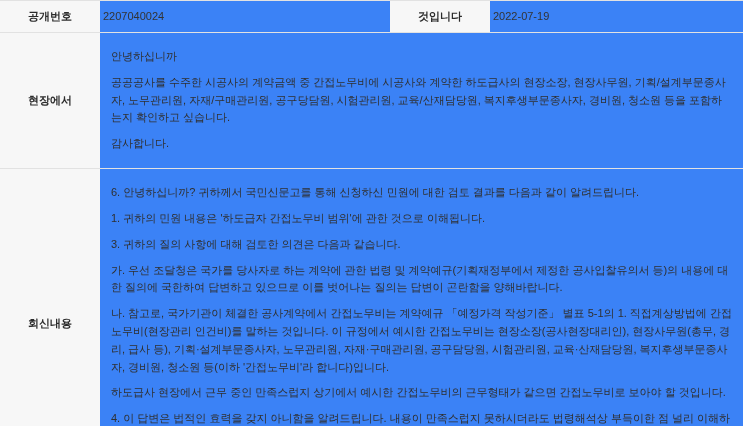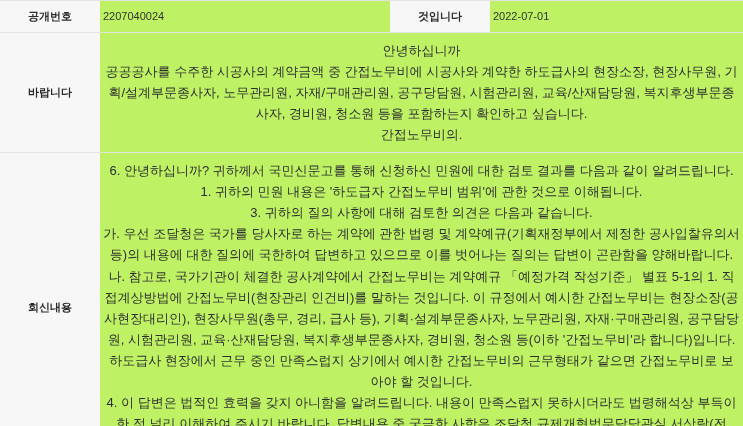--- a/index.html
+++ b/index.html
@@ -34,67 +34,66 @@
   }
   .lbl {
     background: #f7f7f7;
     text-align: center;
     font-weight: bold;
     color: #2b2b2b;
     font-size: 11.5px;
     width: 100px;
   }
   .val {
-    background: #bef264;
+    background: #3b82f6;
     color: #333333;
     font-size: 11.5px;
   }
   .col-a { width: 100px; }
   .col-b { width: 290px; }
   .col-c { width: 100px; }
   .col-d { width: 253px; }
   .body-cell {
     vertical-align: top;
     padding-top: 10px;
     padding-bottom: 10px;
   }
   .body-cell p {
-    margin: 0;
-    font-size: 13px;
+    margin: 8px;
+    font-size: 11px;
     line-height: 1.62;
     color: #2f2f2f;
-    text-align: center;
   }
   .lbl-mid {
     vertical-align: middle;
   }
 </style>
 </head>
 <body>
 
 <table class="doc-table">
   <colgroup>
     <col class="col-a">
     <col class="col-b">
     <col class="col-c">
     <col class="col-d">
   </colgroup>
   <tbody>
     <tr>
       <td class="lbl">공개번호</td>
       <td class="val">2207040024</td>
       <td class="lbl">것입니다</td>
-      <td class="val">2022-07-01</td>
+      <td class="val">2022-07-19</td>
     </tr>
     <tr>
-      <td class="lbl lbl-mid">바랍니다</td>
+      <td class="lbl lbl-mid">현장에서</td>
       <td class="val body-cell" colspan="3">
         <p>안녕하십니까</p>
         <p>공공공사를 수주한 시공사의 계약금액 중 간접노무비에 시공사와 계약한 하도급사의 현장소장, 현장사무원, 기획/설계부문종사자, 노무관리원, 자재/구매관리원, 공구당담원, 시험관리원, 교육/산재담당원, 복지후생부문종사자, 경비원, 청소원 등을 포함하는지 확인하고 싶습니다.</p>
-        <p>간접노무비의.</p>
+        <p>감사합니다.</p>
       </td>
     </tr>
     <tr>
       <td class="lbl lbl-mid">회신내용</td>
       <td class="val body-cell" colspan="3">
         <p>6. 안녕하십니까? 귀하께서 국민신문고를 통해 신청하신 민원에 대한 검토 결과를 다음과 같이 알려드립니다.</p>
         <p>1. 귀하의 민원 내용은 '하도급자 간접노무비 범위'에 관한 것으로 이해됩니다.</p>
         <p>3. 귀하의 질의 사항에 대해 검토한 의견은 다음과 같습니다.</p>
         <p>가. 우선 조달청은 국가를 당사자로 하는 계약에 관한 법령 및 계약예규(기획재정부에서 제정한 공사입찰유의서 등)의 내용에 대한 질의에 국한하여 답변하고 있으므로 이를 벗어나는 질의는 답변이 곤란함을 양해바랍니다.</p>
         <p>나. 참고로, 국가기관이 체결한 공사계약에서 간접노무비는 계약예규 「예정가격 작성기준」 별표 5-1의 1. 직접계상방법에 간접노무비(현장관리 인건비)를 말하는 것입니다. 이 규정에서 예시한 간접노무비는 현장소장(공사현장대리인), 현장사무원(총무, 경리, 급사 등), 기획·설계부문종사자, 노무관리원, 자재·구매관리원, 공구담당원, 시험관리원, 교육·산재담당원, 복지후생부문종사자, 경비원, 청소원 등(이하 '간접노무비'라 합니다)입니다.</p>

